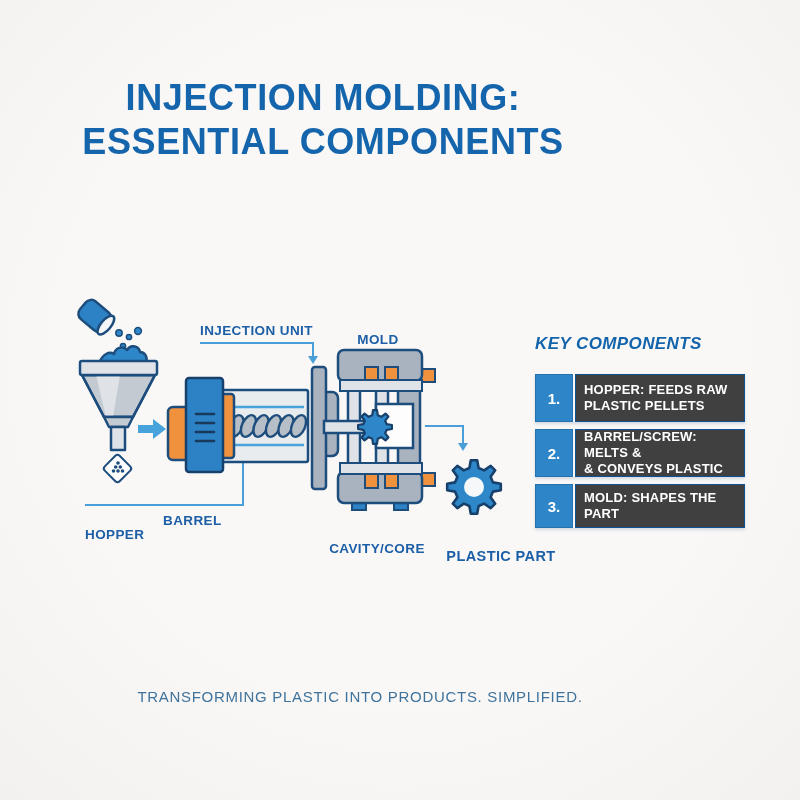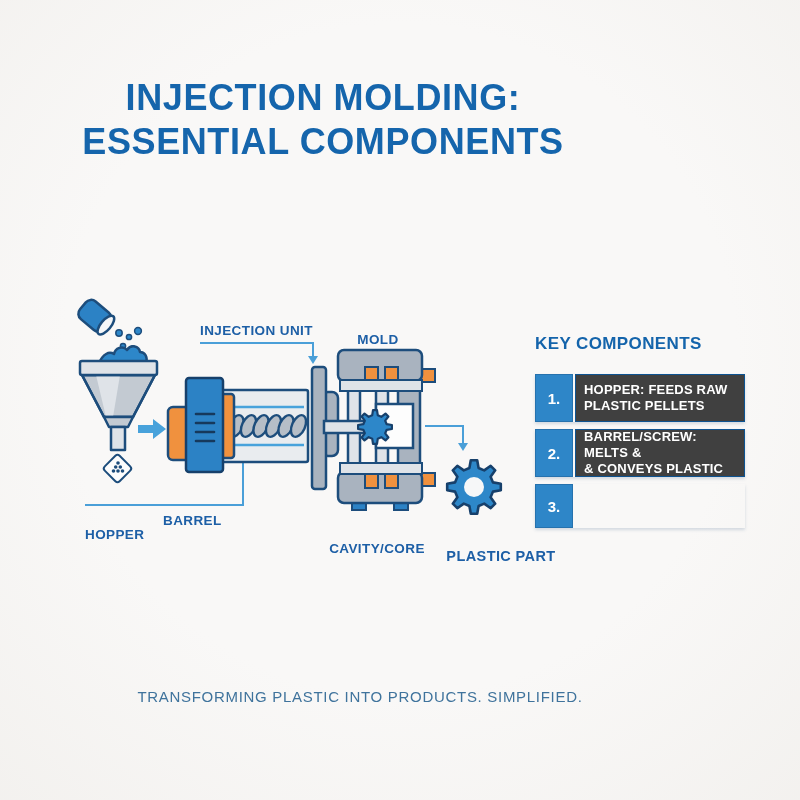--- a/index.html
+++ b/index.html
@@ -12,21 +12,21 @@
     position:absolute;top:76px;left:0;width:646px;text-align:center;
     font-size:36px;font-weight:800;letter-spacing:.6px;line-height:44px;
     color:#1565ac;
   }
   .diagram-label{
     position:absolute;font-weight:700;font-size:13.5px;letter-spacing:.4px;
     color:#1d5fa6;white-space:nowrap;
   }
   .centered{transform:translateX(-50%);}
   .kc{position:absolute;left:535px;top:334px;width:210px;}
-  .kc-head{font-size:17px;font-weight:800;letter-spacing:.4px;color:#1464ab;margin:0 0 20px 0;}
+  .kc-head{font-size:17px;font-weight:800;letter-spacing:.4px;color:#1464ab;margin:0 0 20px 0;font-style:italic;}
   .kc-row{display:flex;gap:2px;margin-bottom:7px;box-shadow:0 2px 3px rgba(40,80,120,.18);}
   .kc-num{
     width:36px;min-width:36px;background:#2e86c8;color:#fff;font-weight:700;font-size:15px;
     display:flex;align-items:center;justify-content:center;border:1px solid #2672ae;
   }
   .kc-body{
     flex:1;background:#404040;border:1px solid #0d5391;color:#fff;
     display:flex;flex-direction:column;justify-content:center;
     padding:8px 8px;font-size:13px;font-weight:700;line-height:16px;letter-spacing:.2px;
   }
@@ -189,16 +189,20 @@
   <div class="kc-row row2">
     <div class="kc-num">2.</div>
     <div class="kc-body">
       <div class="kc-line">BARREL/SCREW: MELTS &amp;</div>
       <div class="kc-line">&amp; CONVEYS PLASTIC</div>
     </div>
   </div>
 
   <div class="kc-row row3">
     <div class="kc-num">3.</div>
+    <div class="kc-body">
+      <div class="kc-line">MOLD: SHAPES THE PART</div>
+
+    </div>
   </div>
 </div>
 
 <div class="footer">TRANSFORMING PLASTIC INTO PRODUCTS. SIMPLIFIED.</div>
 
 </body></html>

